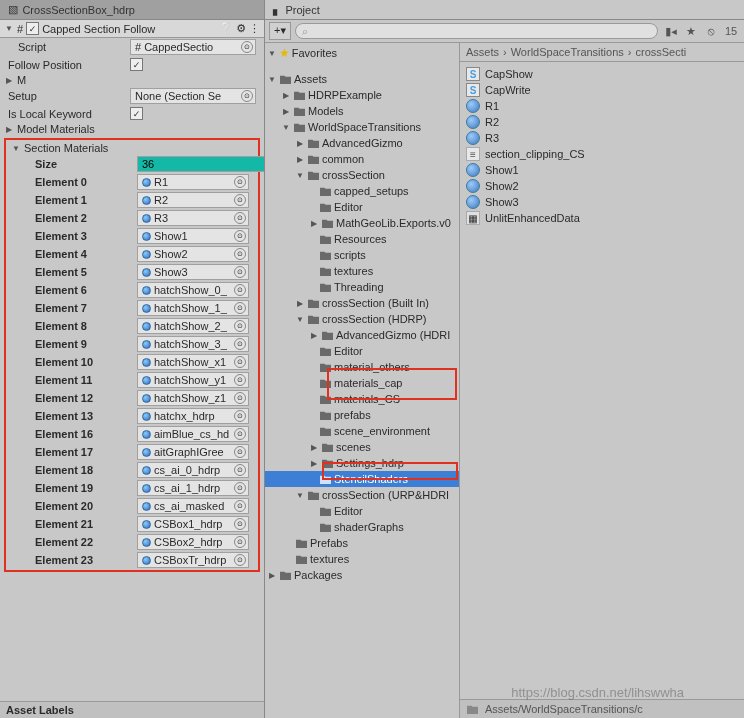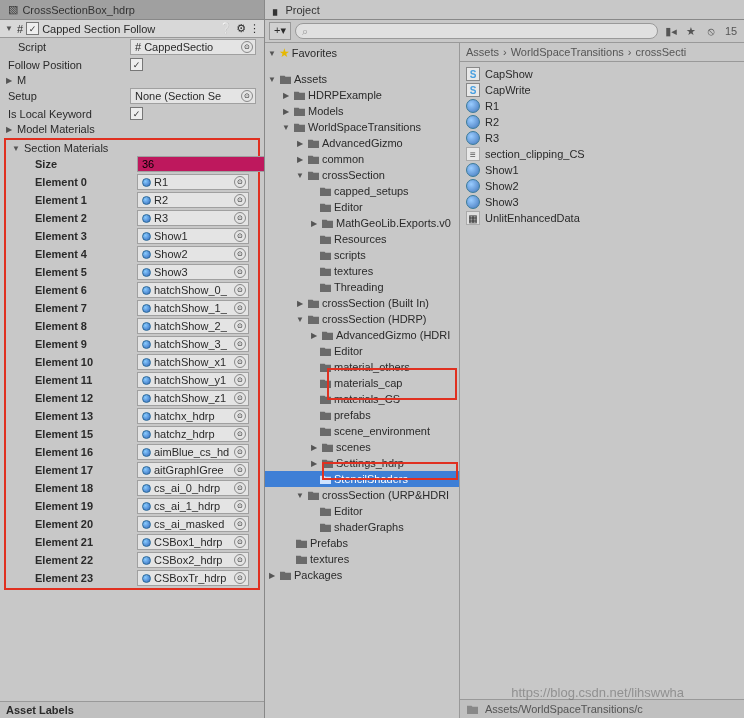--- a/index.html
+++ b/index.html
@@ -9,21 +9,21 @@
   .project { flex: 1; background: #c8c8c8; display: flex; flex-direction: column; }
   .tab { background: #a0a0a0; padding: 3px 8px; border-bottom: 1px solid #888; font-size: 11px; display: flex; align-items: center; gap: 4px; color: #333; }
   .tab-light { background: #c8c8c8; }
   .header-row { display: flex; align-items: center; padding: 2px 4px; background: #d8d8d8; border-bottom: 1px solid #999; gap: 3px; }
   .checkbox { width: 13px; height: 13px; border: 1px solid #777; background: #eee; display: inline-flex; align-items: center; justify-content: center; font-size: 9px; }
   .checkbox.checked::after { content: "✓"; color: #333; }
   .field-row { display: flex; align-items: center; padding: 1px 8px; min-height: 17px; gap: 4px; }
   .field-label { width: 118px; flex-shrink: 0; }
   .field-label.indent1 { padding-left: 10px; }
   .field-label.indent2 { padding-left: 20px; font-weight: bold; }
-  .field-input { flex: 1; background: #be185d; border: 1px solid #a0a0a0; padding: 1px 4px; height: 16px; display: flex; align-items: center; gap: 3px; position: relative; }
+  .field-input { flex: 1; background: #14b8a6; border: 1px solid #a0a0a0; padding: 1px 4px; height: 16px; display: flex; align-items: center; gap: 3px; position: relative; }
   .obj-field { background: #e4e4e4; }
   .obj-field .picker { position: absolute; right: 2px; top: 1px; width: 12px; height: 12px; border-radius: 50%; border: 1px solid #888; display: flex; align-items: center; justify-content: center; font-size: 7px; }
   .obj-field .dot { width: 9px; height: 9px; border-radius: 50%; background: radial-gradient(circle at 35% 35%, #8cf, #36b); border: 1px solid #2a6a9a; flex-shrink: 0; }
   .section-header { display: flex; align-items: center; padding: 1px 4px; gap: 3px; }
   .arrow { width: 10px; display: inline-block; text-align: center; font-size: 8px; color: #555; }
   .red-box { border: 2px solid #e03020; padding: 1px; margin: 2px 4px; }
   .toolbar { display: flex; align-items: center; background: #c8c8c8; border-bottom: 1px solid #999; padding: 2px 4px; gap: 4px; }
   .plus-btn { width: 22px; height: 18px; background: #d0d0d0; border: 1px solid #999; text-align: center; line-height: 15px; }
   .search-bar { flex: 1; background: #e0e0e0; border: 1px solid #999; border-radius: 9px; height: 16px; padding: 0 6px; display: flex; align-items: center; }
   .right-icons { display: flex; gap: 2px; align-items: center; }
@@ -222,28 +222,20 @@
             </div>
             <div class="field-row">
               <span class="field-label indent2">Element 13</span>
    <div class="field-input obj-field">
      <span class="dot"></span>
      <span class="bold">hatchx_hdrp</span>
      <span class="picker">⊙</span>
    </div>
             </div>
             <div class="field-row">
-              <span class="field-label indent2">Element 15</span>
-   <div class="field-input obj-field">
-     <span class="dot"></span>
-     <span class="bold">hatchz_hdrp</span>
-     <span class="picker">⊙</span>
-   </div>
-            </div>
-            <div class="field-row">
               <span class="field-label indent2">Element 16</span>
    <div class="field-input obj-field">
      <span class="dot"></span>
      <span class="bold">aimBlue_cs_hd</span>
      <span class="picker">⊙</span>
    </div>
             </div>
             <div class="field-row">
               <span class="field-label indent2">Element 17</span>
    <div class="field-input obj-field">

